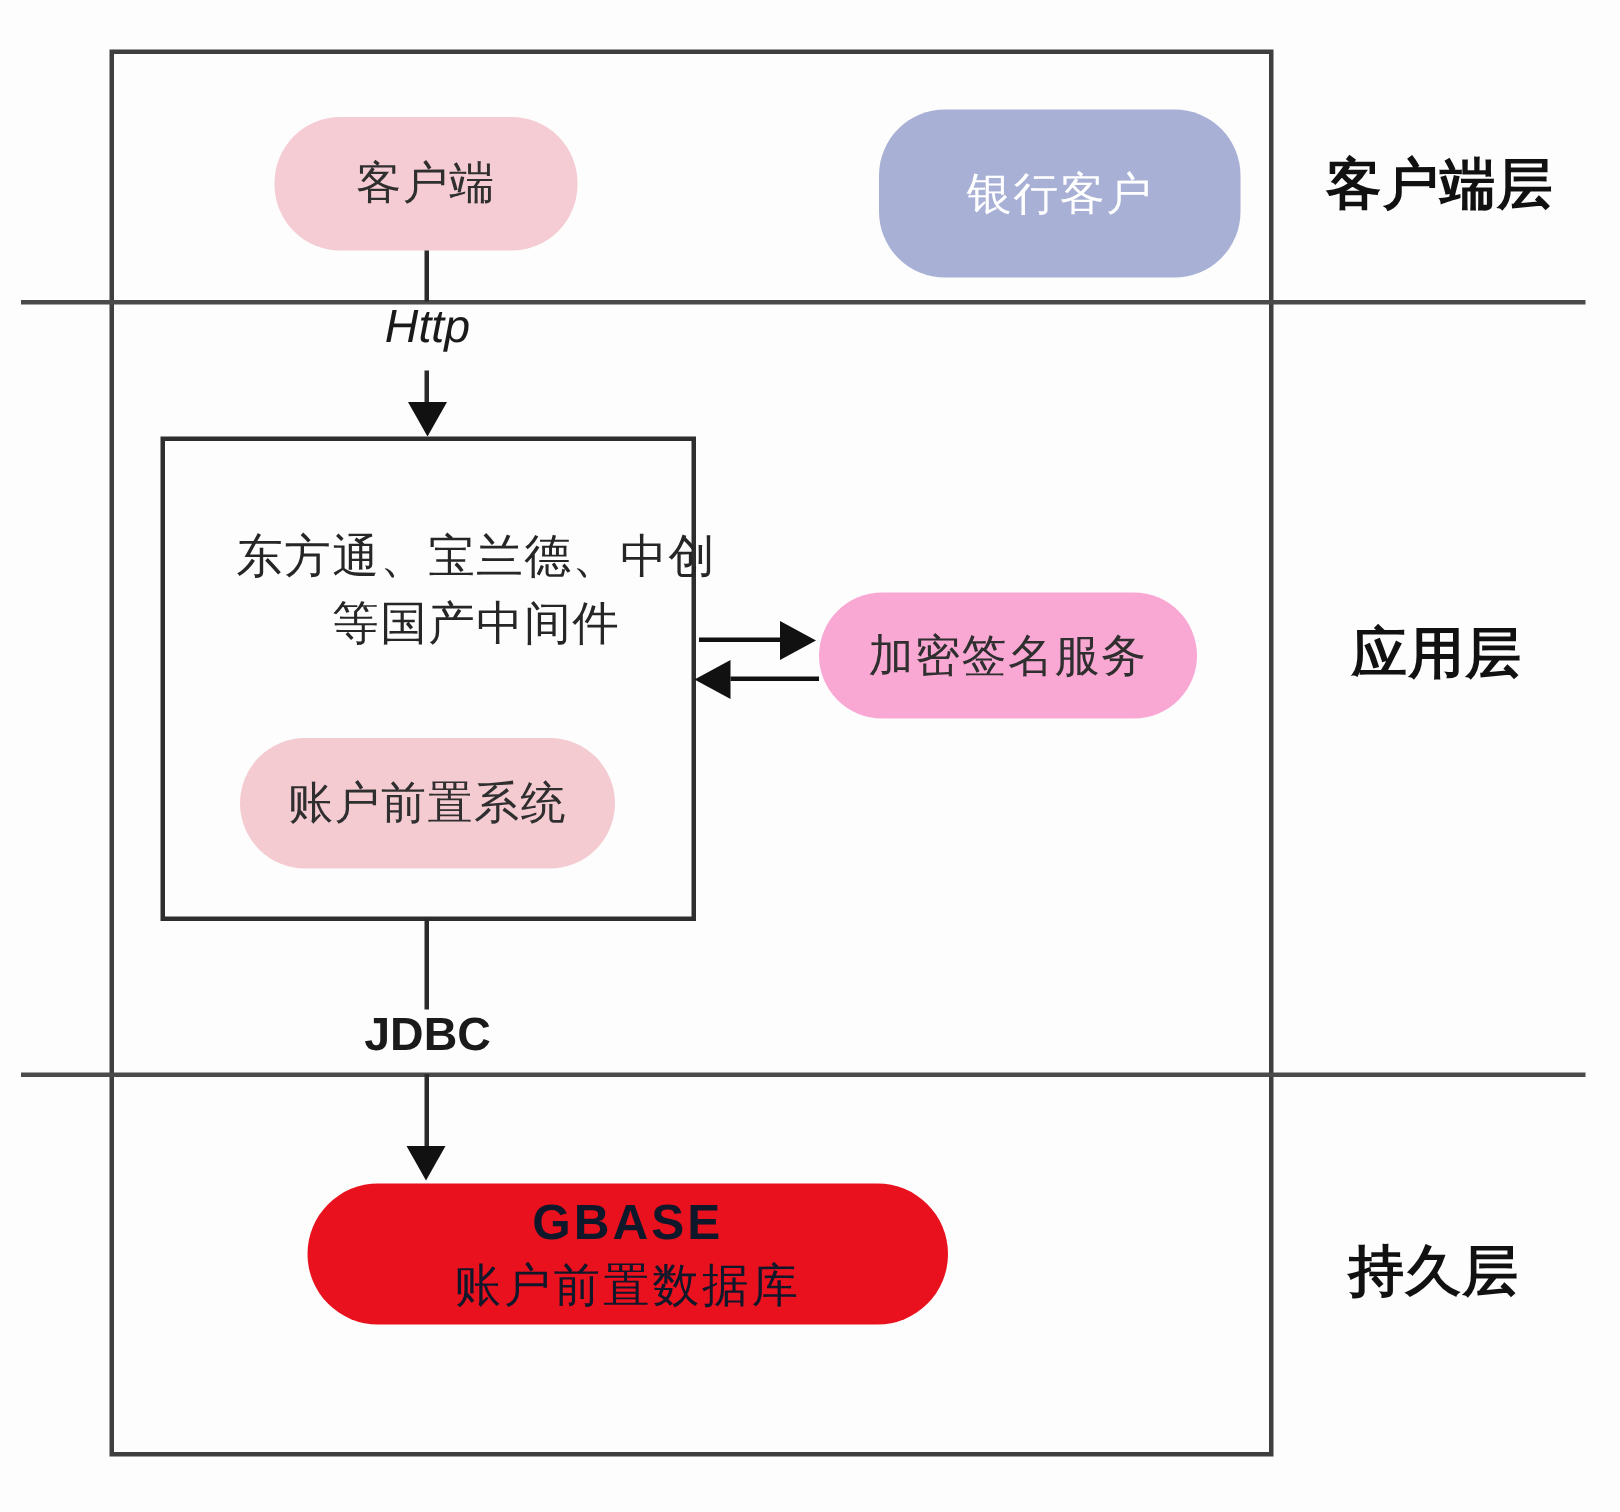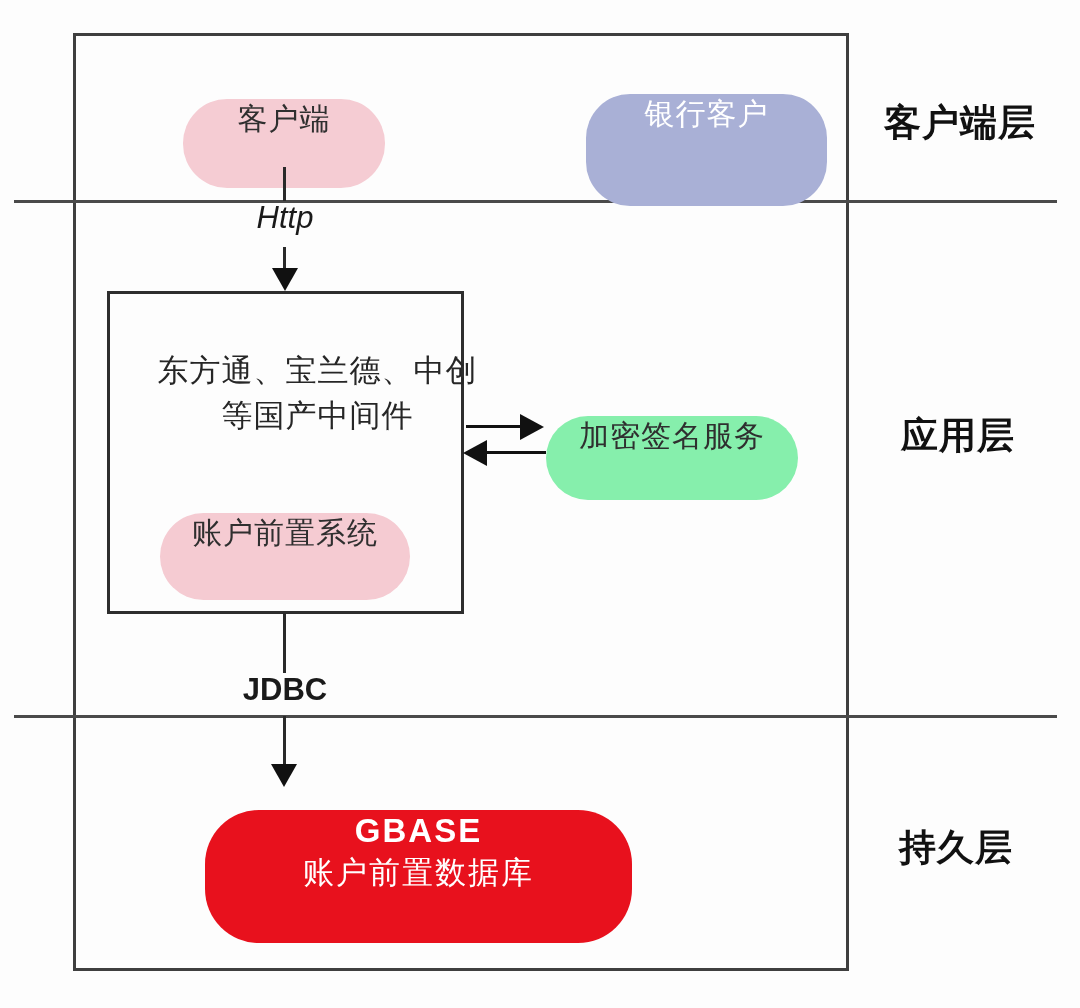--- a/index.html
+++ b/index.html
@@ -33,35 +33,34 @@
   }
   .hline-1 { top:200px; }
   .hline-2 { top:715px; }
 
   
   .pill {
     position:absolute;
     display:flex;
     flex-direction:column;
     align-items:center;
-    justify-content:flex-start;
+    justify-content:center;
     text-align:center;
     border-radius:44px;
     font-size:30px;
     letter-spacing:1px;
     color:#2f2f2f;
-    margin-top:21px;
   }
   .pill-client  { left:183px; top:78px;  width:202px; height:89px; }
   .pill-bank    { left:586px; top:73px;  width:241px; height:112px; color:#ffffff; }
   .pill-account { left:160px; top:492px; width:250px; height:87px; }
   .pill-crypto  { left:546px; top:395px; width:252px; height:84px; border-radius:42px; }
   .pill-gbase   {
-    left:205px; top:789px; width:427px; height:133px;
-    border-radius:54px; color:#ffffff;
+    left:205px; top:789px; width:427px; height:94px;
+    border-radius:54px; color:#0f172a;
   }
   .pill-gbase .l1 { font-size:33px; font-weight:600; line-height:42px; letter-spacing:2px; }
   .pill-gbase .l2 { font-size:31px; line-height:42px; letter-spacing:2px; }
 
   
   .mid-box {
     position:absolute;
     left:107px; top:291px;
     width:357px; height:323px;
     border:3px solid #2e2e2e;
@@ -175,21 +174,21 @@
   <div class="mid-box"></div>
   <div class="mid-box-text">
     <div>东方通、宝兰德、中创</div>
     <div>等国产中间件</div>
   </div>
 
   <div class="pill pill-account" style="background-color: rgb(245, 203, 210);">
     <span>账户前置系统</span>
   </div>
 
-  <div class="pill pill-crypto" style="background-color: #86efac;">
+  <div class="pill pill-crypto" style="background-color: #f9a8d4;">
     <span>加密签名服务</span>
   </div>
 
   <div class="hseg hseg-right"></div>
   <div class="head-right"></div>
   <div class="hseg hseg-left"></div>
   <div class="head-left"></div>
 
   <div class="layer-label label-app">应用层</div>
 

